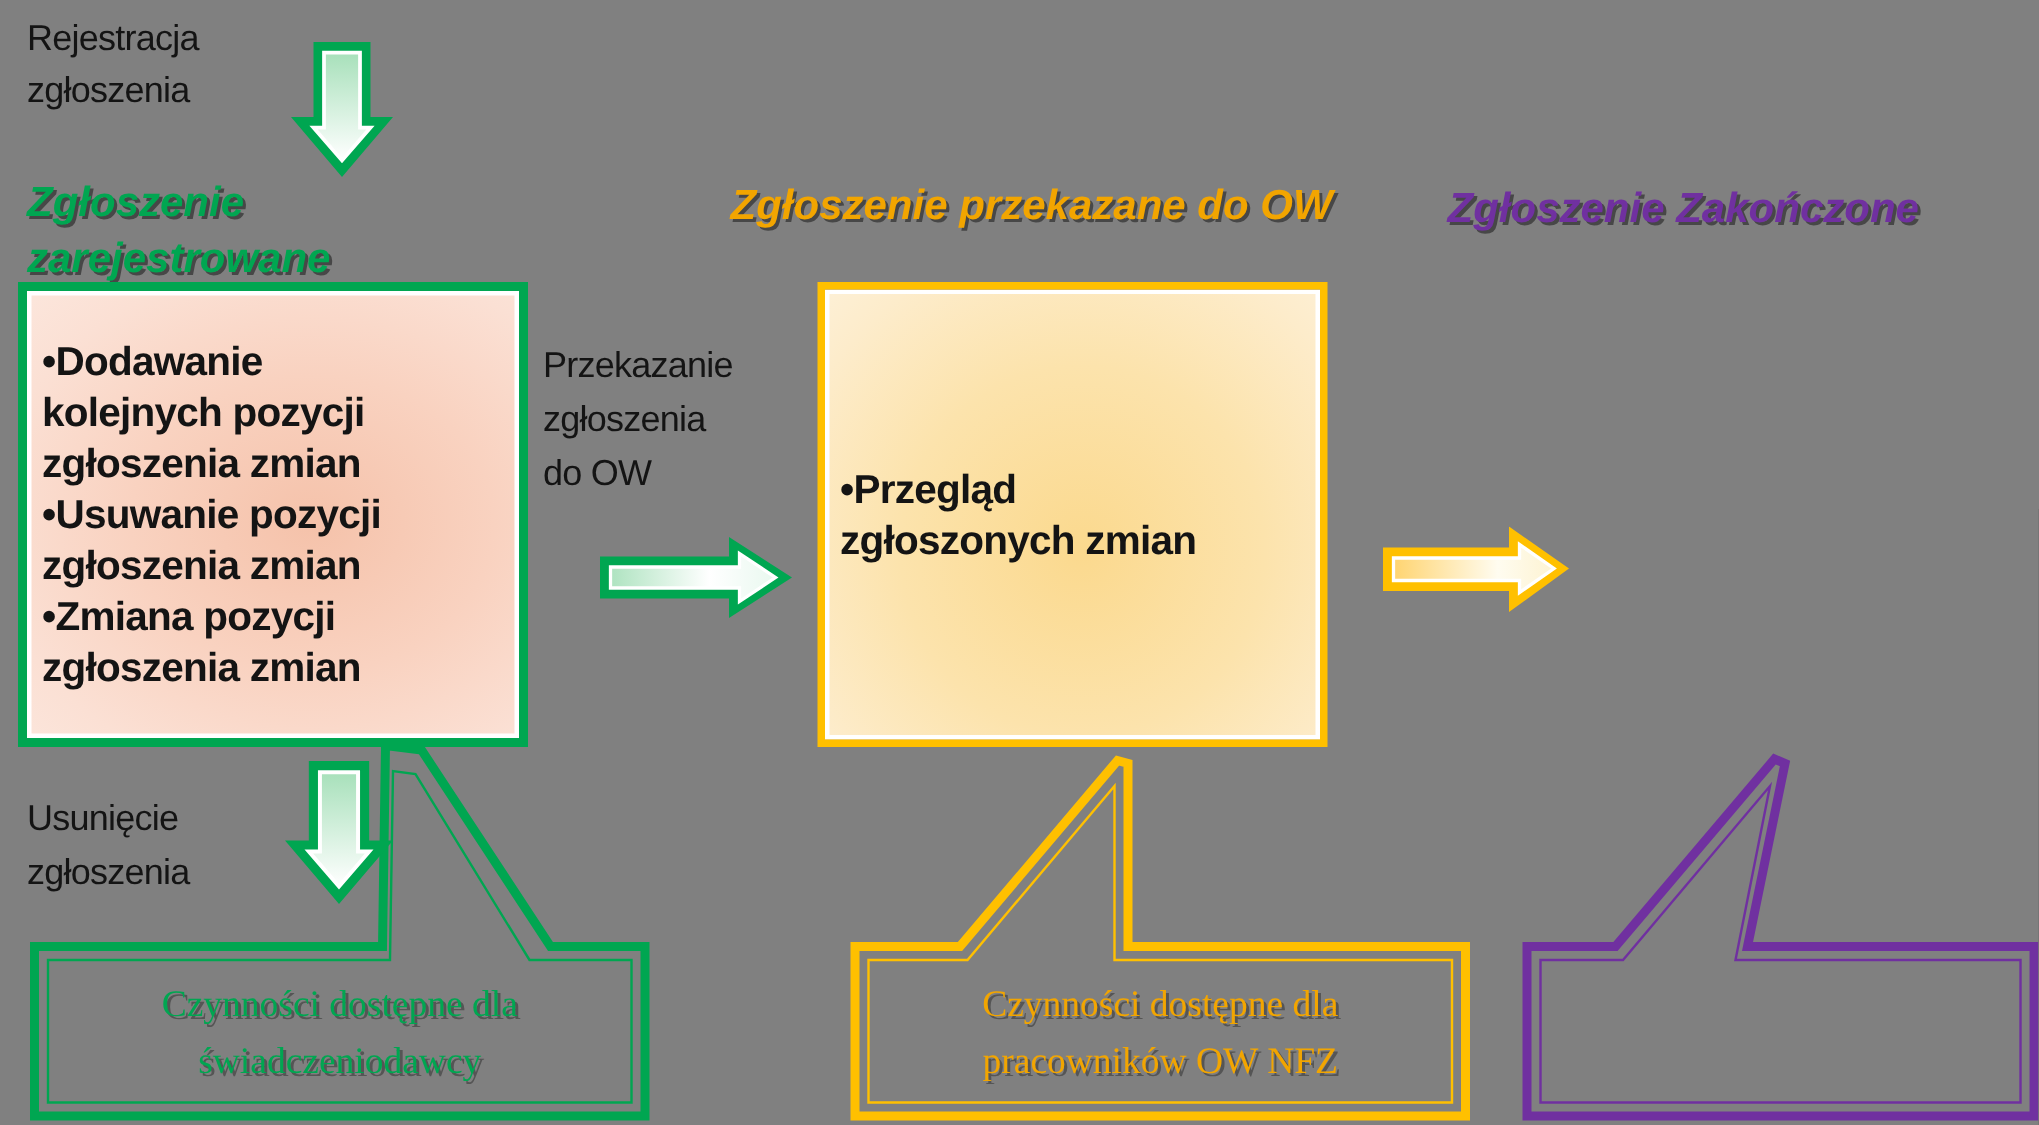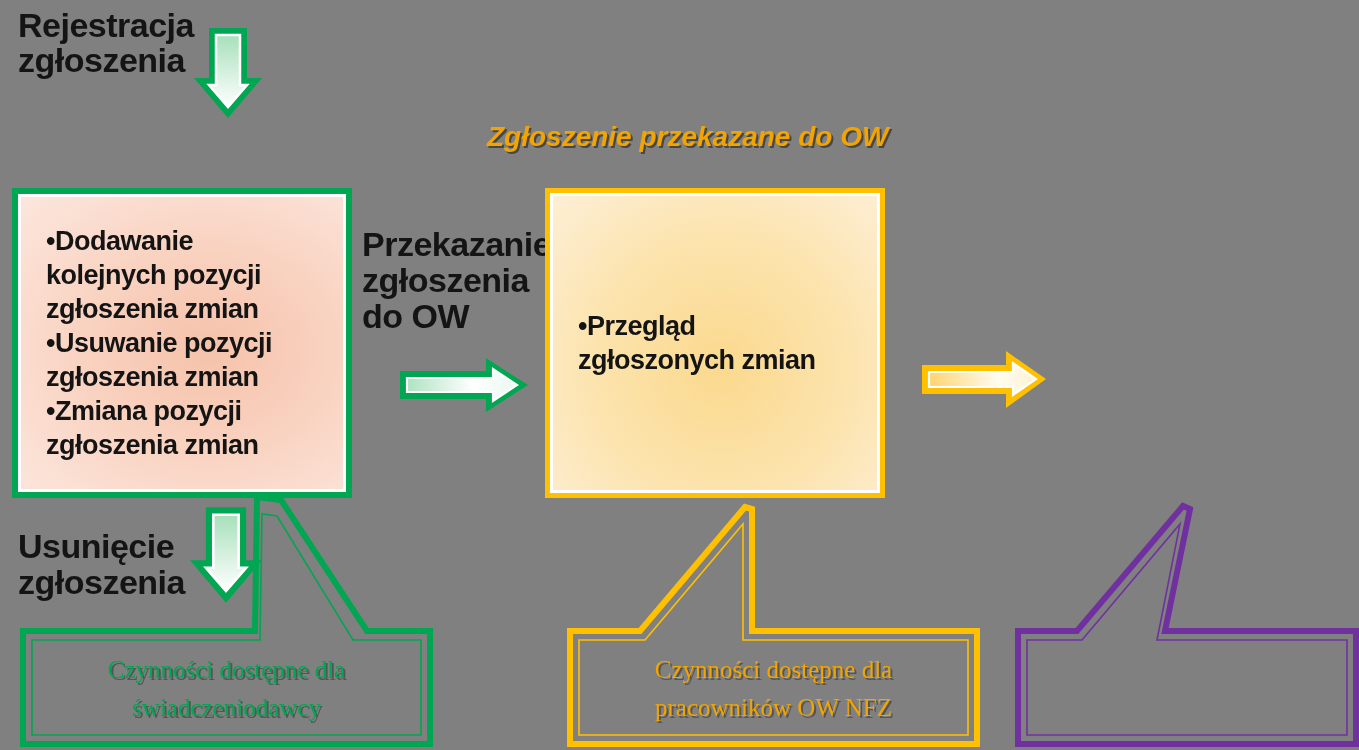--- a/index.html
+++ b/index.html
@@ -9,35 +9,35 @@
   }
   .canvas{
     position:relative;
     width:1359px;height:750px;
     background:var(--background,#808080);
     overflow:hidden;
   }
   .abs{position:absolute;}
   .multiline{white-space:pre-line;}
   .black-label{
-    font-size:34px;font-weight:bold;color:#141414;
+    font-size:24px;font-weight:normal;color:#141414;
     line-height:35px;letter-spacing:-0.5px;
   }
   .status-title{
     font-size:28px;font-style:italic;font-weight:bold;
     line-height:37px;letter-spacing:0;
     text-shadow:2px 2px 0 rgba(40,40,40,0.65);
   }
   .status-green{color:var(--green,#00A651);}
   .status-orange{color:var(--orange_text,#F5A800);}
   .status-purple{color:var(--purple,#7030A0);}
   .flow-box{
     box-sizing:border-box;
     display:flex;flex-direction:column;justify-content:center;
-    padding:8px 28px;
+    padding:8px 10px;
   }
   .flow-box .bullet-item{
     font-size:27px;font-weight:bold;color:#141414;line-height:34px;
     white-space:pre-line;letter-spacing:-0.5px;
   }
   .box-registered{
     border:6px solid var(--green,#00A651);
     box-shadow:inset 0 0 0 3px #ffffff;
     background:radial-gradient(ellipse at 58% 52%, #f5c2aa 0%, #f9d2c0 45%, #fbe0d4 80%, #fce6dc 100%);
   }
@@ -87,20 +87,22 @@
         <linearGradient id="gdn" x1="0" y1="0" x2="0" y2="1">
           <stop offset="0" stop-color="#a7e0ba"></stop>
             <stop offset="1" stop-color="#ffffff"></stop>
         </linearGradient>
       </defs>
       <polygon points="15,0 53,0 53,50 68,50 34,90 0,50 15,50" fill="#00A651"></polygon>
       <polygon points="22,7 46,7 46,57 53,57 34,79 15,57 22,57" fill="url(#gdn)" stroke="#ffffff" stroke-width="2.5"></polygon>
     </svg>
   </div>
 
+  <div class="abs status-title status-green multiline" style="left:18px;top:116px">Zgłoszenie
+zarejestrowane</div>
 
   <div class="abs flow-box box-registered" style="left:12px;top:188px;width:340px;height:310px">
     <div>
         <div class="bullet-item">•Dodawanie
 kolejnych pozycji
 zgłoszenia zmian</div>
         <div class="bullet-item">•Usuwanie pozycji
 zgłoszenia zmian</div>
         <div class="bullet-item">•Zmiana pozycji
 zgłoszenia zmian</div>
@@ -142,20 +144,21 @@
           <stop offset="0" stop-color="#ffd470"></stop>
             <stop offset="0.65" stop-color="#fffcf0"></stop>
             <stop offset="1" stop-color="#fdf3d2"></stop>
         </linearGradient>
       </defs>
       <polygon points="0,14 84,14 84,0 124,28 84,57 84,43 0,43" fill="#FFC000"></polygon>
       <polygon points="7,21 91,21 91,12 114,28 91,44 91,36 7,36" fill="url(#gyt)" stroke="#ffffff" stroke-width="2.2"></polygon>
     </svg>
   </div>
 
+  <div class="abs status-title status-purple" style="left:965px;top:120px">Zgłoszenie Zakończone</div>
 
   <div class="abs black-label multiline" style="left:18px;top:528px;line-height:36px">Usunięcie
 zgłoszenia</div>
 
   <div class="abs" style="left:190px;top:505px">
     <svg width="72" height="100" viewBox="0 0 68 90">
       <defs>
         <linearGradient id="gdn2" x1="0" y1="0" x2="0" y2="1">
           <stop offset="0" stop-color="#a7e0ba"></stop>
             <stop offset="1" stop-color="#ffffff"></stop>

